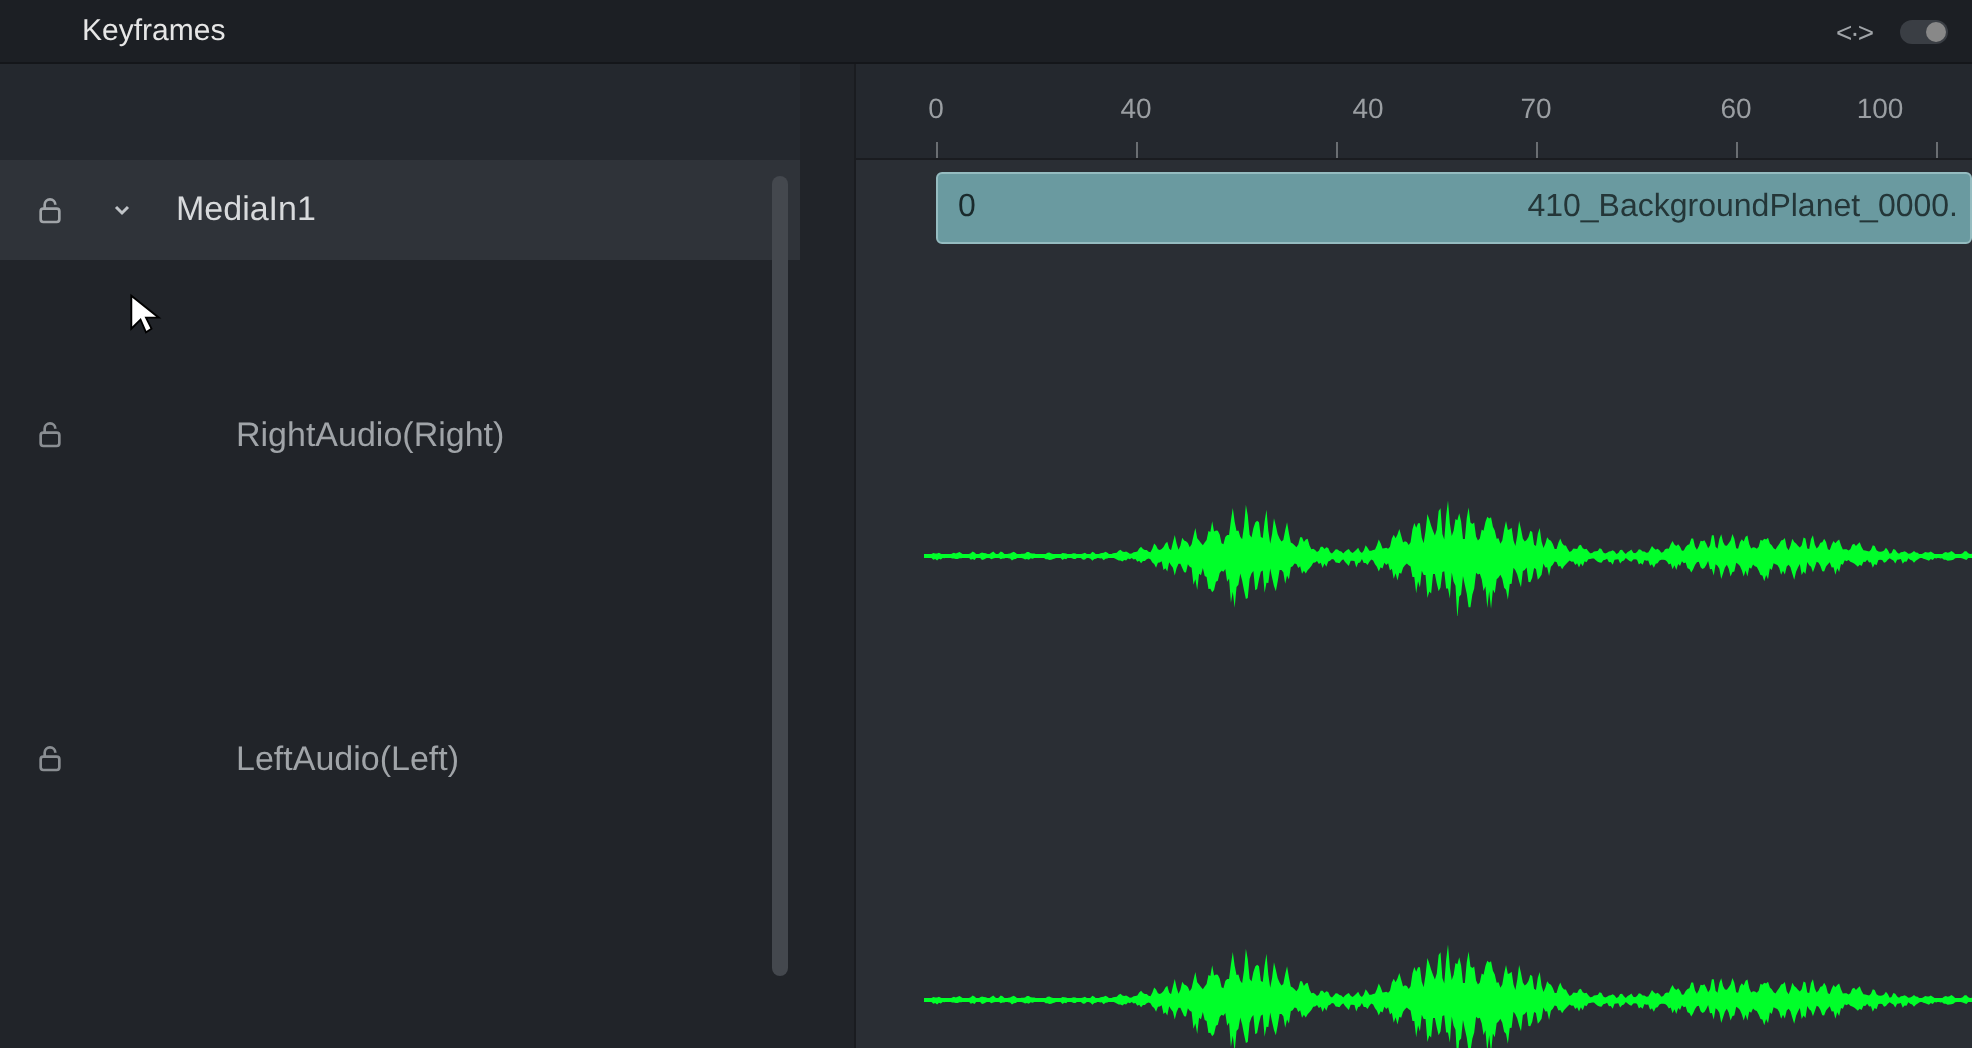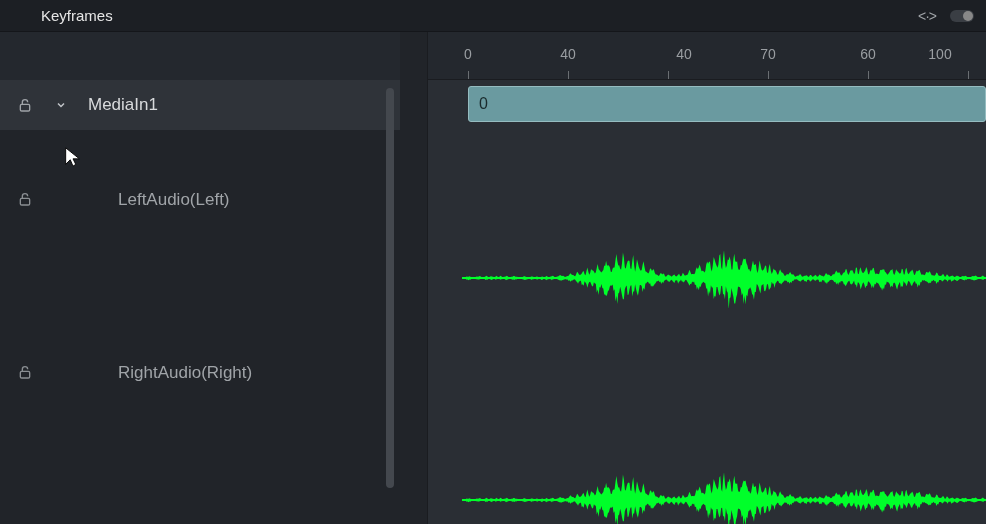--- a/index.html
+++ b/index.html
@@ -201,38 +201,38 @@
           </svg>
         </span>
         <span class="expand-icon">
           <svg viewBox="0 0 24 24" fill="none" stroke="#c0c4c8" stroke-width="3">
             <polyline points="6 9 12 15 18 9"></polyline>
           </svg>
         </span>
         <span class="track-label">MediaIn1</span>
       </div>
 
+      <div class="track-row audio-row" style="padding-top:78px;height:180px;">
+        <span class="lock-icon">
+          <svg viewBox="0 0 24 24" fill="none" stroke="#8a8e92" stroke-width="2">
+            <rect x="5" y="11" width="14" height="10" rx="2"></rect>
+            <path d="M8 11 V8 a4 4 0 0 1 8 0"></path>
+          </svg>
+        </span>
+        <span class="audio-label">RightAudio(Right)</span>
+      </div>
+
       <div class="track-row audio-row">
         <span class="lock-icon">
           <svg viewBox="0 0 24 24" fill="none" stroke="#8a8e92" stroke-width="2">
             <rect x="5" y="11" width="14" height="10" rx="2"></rect>
             <path d="M8 11 V8 a4 4 0 0 1 8 0"></path>
           </svg>
         </span>
         <span class="audio-label">LeftAudio(Left)</span>
-      </div>
-
-      <div class="track-row audio-row" style="padding-top:78px;height:180px;">
-        <span class="lock-icon">
-          <svg viewBox="0 0 24 24" fill="none" stroke="#8a8e92" stroke-width="2">
-            <rect x="5" y="11" width="14" height="10" rx="2"></rect>
-            <path d="M8 11 V8 a4 4 0 0 1 8 0"></path>
-          </svg>
-        </span>
-        <span class="audio-label">RightAudio(Right)</span>
       </div>
 
       <div class="scrollbar"></div>
     </div>
 
     <div class="col-divider"></div>
 
     <div class="timeline" style="margin-left:28px;">
       <div class="ruler" id="ruler">
           <div class="tick" style="left: 40px;">0</div>
@@ -245,20 +245,21 @@
           <div class="tick-mark" style="left: 340px;"></div>
           <div class="tick" style="left: 440px;">60</div>
           <div class="tick-mark" style="left: 440px;"></div>
           <div class="tick" style="left: 512px;">100</div>
           <div class="tick-mark" style="left: 540px;"></div>
         </div>
 
       <div class="tracks-area">
         <div class="clip-row">
           <span class="clip-start">0</span>
+          <span class="clip-name">410_BackgroundPlanet_0000.</span>
         </div>
         <div class="wave-row left">
           <svg class="wave-svg" id="wave-left" viewBox="0 0 560 60" preserveAspectRatio="none">
               <path d="M0 30 L0 29.10919679696236 L1 29.18695774395682 L2 29.498056782635725 L3 29.29549079822157 L4 28.94285980981367 L5 28.561377814539526 L6 28.698680321391155 L7 28.774886834260595 L8 28.355112489631615 L9 28.831522645737554 L10 29.24763631803704 L11 29.253721780766693 L12 29.205089411442263 L13 29.396192937367267 L14 29.339845981167038 L15 28.746526894091023 L16 28.427007372679324 L17 28.704985536080432 L18 28.400223391897576 L19 27.95929691260233 L20 28.578870898087292 L21 29.19134275833526 L22 29.19014054180004 L23 29.043092382402094 L24 28.959414268337657 L25 28.595087227663 L26 27.791641210452582 L27 28.206785658176702 L28 29.158494042429073 L29 29.256717916731446 L30 28.566229772293912 L31 28.19133235847583 L32 28.477132762255238 L33 28.634238317106902 L34 29.061078235963585 L35 28.983321784803334 L36 28.3884072959473 L37 27.791588253374798 L38 28.687006145247352 L39 29.3541647219716 L40 28.806044226909222 L41 27.746303069002465 L42 28.176284307084654 L43 28.957306629406872 L44 29.110758382442288 L45 28.873194994569854 L46 28.6947533811196 L47 28.312231323859194 L48 27.85084670380883 L49 28.55336297685605 L50 29.27294787784977 L51 29.24716487982043 L52 28.90473369054466 L53 28.845406550841073 L54 28.741213341835078 L55 28.012685953364553 L56 27.942941957393124 L57 28.677791483356796 L58 28.791111977396344 L59 28.68993838644551 L60 29.131644414133692 L61 29.480382241664294 L62 29.318527285949425 L63 29.053330668255057 L64 29.140646764401875 L65 29.059658134591047 L66 28.349428486057114 L67 28.270487146498468 L68 28.762008041487057 L69 29.002104401043244 L70 28.99588311623484 L71 29.429519303559516 L72 29.341019525414417 L73 29.081643506671657 L74 28.502862455284856 L75 28.613925270837456 L76 28.808303613957854 L77 29.297551559001004 L78 29.433554626490245 L79 28.81311020035258 L80 28.566882821590795 L81 28.71525667878128 L82 29.209381812744656 L83 29.23355925091564 L84 29.057869673265856 L85 28.74739091855449 L86 28.406229712062764 L87 29.033118931555215 L88 29.447498570205624 L89 28.913122024727077 L90 27.890725309776997 L91 28.365772897081392 L92 29.20402608624348 L93 29.22363306265957 L94 28.737160322394367 L95 28.54221809661581 L96 28.35799284225492 L97 27.82031875042701 L98 28.37382424493141 L99 29.17221064037631 L100 29.167065117495426 L101 28.665952313132763 L102 28.448618902859543 L103 28.374540765563047 L104 27.42732240405804 L105 26.936347769395383 L106 27.770388530219943 L107 28.054012499279413 L108 27.762334747603894 L109 28.27251770569123 L110 28.918597563748666 L111 28.75288451380852 L112 28.166643194489442 L113 28.00897439431517 L114 27.77497051399466 L115 26.21753960305574 L116 25.3475297348291 L117 26.553979382486823 L118 27.021760601326573 L119 27.029715425723982 L120 27.906352398901582 L121 28.146420546578433 L122 26.350444578459992 L123 23.704339449968277 L124 24.734730133262715 L125 26.582967984187675 L126 26.992329640447934 L127 26.449814985158074 L128 25.490024748663238 L129 23.732955002126268 L130 22.88756272123818 L131 26.27673334599386 L132 27.17628735878248 L133 23.290576138580448 L134 19.5502481948633 L135 23.83501367582792 L136 26.83578857062711 L137 24.87291681395388 L138 20.900958816633484 L139 22.210010614131974 L140 22.602576943809446 L141 23.448067671847497 L142 25.582963690763552 L143 24.148069986289705 L144 19.97744787453517 L145 15.987103414490798 L146 21.062836882523634 L147 22.199503395584333 L148 23.524571857097257 L149 24.600263661135422 L150 23.292610619434658 L151 21.948881161955626 L152 17.478379910814176 L153 17.97964015525224 L154 12.6560083822285 L155 17.79469349507333 L156 17.219235651697993 L157 17.40095508170924 L158 19.290038939029316 L159 23.636303809019715 L160 24.06741586332279 L161 20.45860816083468 L162 19.47930098752104 L163 19.542429556611047 L164 12.291225938925457 L165 5.984545530916506 L166 12.902521806838791 L167 17.452866032147924 L168 17.227082116176547 L169 20.376781311711863 L170 21.682281794486205 L171 15.185132482185328 L172 4.427197035745415 L173 9.676724889212018 L174 19.32302689976668 L175 20.804687167154086 L176 16.15910394790381 L177 13.209392534184982 L178 12.388331362503695 L179 13.06641634224723 L180 20.512344363418094 L181 20.98875949405827 L182 12.748672454012944 L183 6.901924287297614 L184 17.42564282871537 L185 23.84429506429396 L186 19.02386329015019 L187 11.174238203773317 L188 14.916116335846734 L189 19.104288169577302 L190 21.253899321194677 L191 22.73911684183675 L192 22.04934944342929 L193 17.067084490037207 L194 13.178154669347997 L195 18.629444301233434 L196 23.21249605756103 L197 23.746223924857745 L198 24.56688103459426 L199 25.593031300213397 L200 24.266830105216254 L201 20.58840969370623 L202 20.62600982383644 L203 22.971811887321564 L204 21.714216085427616 L205 21.33409743348607 L206 24.68998866381226 L207 26.579366558696314 L208 26.41207361269852 L209 27.020019353184985 L210 27.95223840736039 L211 27.342914473397983 L212 25.372946856438276 L213 25.32096427752027 L214 26.464155643109983 L215 25.61806457642053 L216 25.995793754677063 L217 28.15224400612416 L218 28.695986466251828 L219 27.712922691351395 L220 26.640032467548448 L221 26.689388482514055 L222 27.46137104530218 L223 27.749303737071685 L224 28.74806968812367 L225 27.702171397992934 L226 27.025601011413293 L227 26.526024674811648 L228 27.931457835720952 L229 28.437527616929795 L230 27.753818797839063 L231 26.86566645015328 L232 25.853278578979193 L233 27.741775461442042 L234 28.476449308705906 L235 27.2284127226563 L236 24.635889907256463 L237 25.90706967311899 L238 27.380959135120953 L239 27.381907381728773 L240 27.036290857896436 L241 26.691061563067006 L242 24.685823587579975 L243 21.803424010510675 L244 23.644839869862466 L245 26.217675327080016 L246 26.11051857812822 L247 25.91373030250989 L248 26.360756845270167 L249 25.37480336194347 L250 21.267972941770033 L251 19.358511403042293 L252 21.17921790218067 L253 19.25994164492287 L254 16.508597134540842 L255 19.87490186330505 L256 23.19472930104148 L257 22.631967291435245 L258 22.93840224932741 L259 24.480969771015932 L260 23.062722752503262 L261 16.797412990660426 L262 13.516739308650475 L263 15.850631073100411 L264 13.629234630177862 L265 13.663327912597605 L266 20.84504490520174 L267 23.58625090864158 L268 17.47636558722064 L269 9.013163531573031 L270 11.721111221242666 L271 14.877391471843296 L272 17.51851447579427 L273 19.69410477950239 L274 16.790296148724423 L275 7.48832002266845 L276 6.1115479878675885 L277 19.009566366656 L278 21.768088058000046 L279 9.949269605157681 L280 2.2324522546150405 L281 13.76427187827731 L282 20.01914896346679 L283 17.426098256624563 L284 11.523271262980789 L285 12.105402118221914 L286 8.58542540018006 L287 12.72895045779412 L288 21.490087465718453 L289 21.486565525561005 L290 11.205359954889726 L291 5.7006802686116735 L292 13.270258689323544 L293 14.05039548829806 L294 13.240457682123587 L295 20.221347772708178 L296 22.260557511218668 L297 21.269214507949712 L298 16.767737190714204 L299 17.39880511878388 L300 13.044678704502985 L301 10.415214830874831 L302 11.255867901779098 L303 10.617562399600327 L304 15.343561763339142 L305 17.27071538424952 L306 21.425921944085985 L307 21.070665130725743 L308 23.86007002574393 L309 22.205513638387608 L310 16.79669433772819 L311 12.450331495734417 L312 17.021150341298153 L313 16.681023256210878 L314 15.913657155547888 L315 22.212888927597376 L316 25.011115266012308 L317 19.840562202222877 L318 12.490088162499315 L319 16.480116603647367 L320 21.306678284286587 L321 22.735411642996528 L322 22.035816801623206 L323 20.561718518667384 L324 17.4152245629273 L325 17.94125355810128 L326 24.3568511989421 L327 24.98309031077501 L328 18.910248128889748 L329 16.002454561829143 L330 22.6962206925371 L331 26.056133820584876 L332 23.880868814162838 L333 20.6113168392478 L334 21.915986889796237 L335 22.321241813526594 L336 23.959311054175377 L337 26.511845876365044 L338 26.522739313731567 L339 23.376502962404032 L340 21.246820005061313 L341 23.56467505060089 L342 24.726021192481163 L343 24.783753320396265 L344 26.575070906465324 L345 27.972274873009134 L346 27.510391708158792 L347 26.305354311043622 L348 26.364838926937292 L349 26.45130454884829 L350 24.748485576284402 L351 24.372197616880744 L352 26.18233996516476 L353 26.61416189540197 L354 26.346651186851247 L355 27.563207025562004 L356 28.65020481119998 L357 28.44621805851667 L358 27.73812316275869 L359 27.680191427706674 L360 27.5061907485116 L361 26.13493806277248 L362 26.457509803929632 L363 28.26310614916755 L364 28.781830740803954 L365 28.329406146923404 L366 27.793884198827204 L367 27.667210270221346 L368 27.170005489139516 L369 27.730746755721313 L370 28.993235123749837 L371 28.532446477440566 L372 27.00111515548328 L373 26.910865266154588 L374 28.177974443969813 L375 28.967396480090763 L376 27.947953994184935 L377 27.51686995731901 L378 26.746182719063782 L379 28.331212307908142 L380 28.67280801999142 L381 28.04283738233344 L382 26.608493024943296 L383 26.902240309394625 L384 27.72307176661216 L385 27.76729661511837 L386 28.418506184434673 L387 28.209057024835175 L388 26.796227225582435 L389 24.941923102521805 L390 26.08502395505917 L391 26.9369464033112 L392 26.37529694885142 L393 27.16388455437639 L394 28.328092404744748 L395 28.019078505088608 L396 26.613149586956226 L397 26.210323256782754 L398 26.34165833894883 L399 24.160096063948885 L400 22.491763533507815 L401 24.269060719729303 L402 25.03893839927272 L403 24.086833286671805 L404 25.41945670988345 L405 27.382302756898113 L406 27.189264169899108 L407 25.457726738359565 L408 24.551516897554475 L409 24.17164624661063 L410 21.28010202355405 L411 21.21061373838202 L412 25.287340639267015 L413 26.8946890543559 L414 25.110276101229992 L415 22.383668638254157 L416 22.575867494981374 L417 22.105843319459648 L418 23.856909956320276 L419 26.178439773459512 L420 24.748043997208043 L421 19.613160335555122 L422 19.679001204748005 L423 25.42821937473294 L424 26.362976424064 L425 21.539508038208016 L426 19.173224880096825 L427 22.954772478605925 L428 24.72419370655377 L429 24.921193580868625 L430 23.685046333735773 L431 22.295659448872776 L432 18.978193486622555 L433 21.33114317740248 L434 26.064563786836874 L435 26.40501373884196 L436 23.173434300029115 L437 21.58220925947547 L438 22.763562266681213 L439 20.33424725389106 L440 19.708608757900336 L441 24.123388490072948 L442 26.27823384140042 L443 25.582772484945473 L444 25.696954681167124 L445 26.370747456226802 L446 25.37696043686556 L447 21.840359344173393 L448 22.338726405008295 L449 21.385217345851537 L450 21.79608369075566 L451 20.890498515469318 L452 23.7514983098857 L453 24.596318625103258 L454 26.098417912570383 L455 26.73548644717412 L456 25.19505854214842 L457 24.011804132065713 L458 22.275043093364758 L459 21.952887256221153 L460 21.050021425939192 L461 25.60413340124073 L462 27.084158255205086 L463 24.819620305168733 L464 21.346902288796745 L465 22.998653898930094 L466 23.810160722258175 L467 24.893229784446333 L468 25.795797870325273 L469 24.634766276493675 L470 20.69652810660468 L471 21.217673287044608 L472 26.27940542821694 L473 26.525763494012832 L474 21.477614422031877 L475 19.669989081165802 L476 24.279674380309036 L477 26.205995977862532 L478 25.208339924581015 L479 23.40524422555924 L480 23.153114448299114 L481 21.381825047008853 L482 23.00602068372259 L483 26.588683392766704 L484 27.018549276071788 L485 24.365412954830276 L486 22.552531596360847 L487 23.564855098641686 L488 22.50592216413449 L489 21.721658472691487 L490 24.61107573888777 L491 26.720665470860208 L492 26.598138370666028 L493 26.592971693463657 L494 27.189228141803547 L495 26.60284092898135 L496 24.34940788930084 L497 23.840354810167163 L498 25.0204706411799 L499 23.9502344359354 L500 23.13492237705382 L501 25.46682687102179 L502 27.182182902429815 L503 27.23228067950106 L504 27.48712884989339 L505 27.80836788043147 L506 26.849544281142723 L507 24.573086869777097 L508 25.048095699272473 L509 27.15675193594609 L510 27.727095684538693 L511 27.934309635397018 L512 27.779893015158045 L513 27.22939700840649 L514 25.844030290600067 L515 27.054877200756284 L516 28.851826293520297 L517 28.491088192783923 L518 26.544713388366752 L519 26.87101294225618 L520 28.251361994603688 L521 28.833370745408242 L522 28.125261781203832 L523 27.96821264747166 L524 27.593121582290642 L525 28.10125308035246 L526 28.896597357250332 L527 28.76210705683942 L528 28.24927371741847 L529 27.454673600958067 L530 28.266117738096145 L531 28.35142406634704 L532 29.205630194650002 L533 29.087563408133636 L534 28.60508312670502 L535 27.96459698689096 L536 28.254535544505217 L537 28.255276281244676 L538 27.69474541232498 L539 28.37387684297219 L540 29.0607764178226 L541 29.049388130346387 L542 28.954403728081445 L543 29.16517291013245 L544 29.106193237566405 L545 28.353817311441084 L546 27.9572070833118 L547 28.3572294903264 L548 28.06578044318607 L549 27.510292704238957 L550 28.18670419844983 L551 28.941243529713052 L552 28.973926036235895 L553 28.959756598396247 L554 29.00844551592608 L555 28.665464315555603 L556 27.629116001019725 L557 27.63660629380158 L558 28.664480438406446 L559 29.038491408581724 L560 28.92063927850892 L560 30.6328796982118 L559 31.059805777537285 L558 31.060668095761333 L557 31.970013721351087 L556 31.609391105897657 L555 31.28027712042394 L554 30.98104456829308 L553 30.55667925030929 L552 30.969232742243836 L551 31.137754372803997 L550 31.824486796720272 L549 32.120501193348545 L548 32.260533451084314 L547 32.43332651125213 L546 31.83987122544485 L545 31.9045417284714 L544 31.127309518484747 L543 31.270266290479782 L542 30.78427825377288 L541 31.303656035640643 L540 31.007286636805123 L539 32.00574172046207 L538 31.549872771157354 L537 32.39472117517162 L536 31.962289592299012 L535 31.629037396683568 L534 31.36938987280923 L533 30.89889783070706 L532 31.075358973539863 L531 31.740748250766053 L530 32.41577862532921 L529 33.33336261081084 L528 32.23923329593766 L527 31.8978595545297 L526 31.182051646471628 L525 32.83241515514368 L524 32.75995207074328 L523 33.87316099373647 L522 31.53984615108308 L521 31.691398365359085 L520 31.82229312576082 L519 33.733674804008416 L518 32.252416854269086 L517 31.689727707422744 L516 31.127229972327683 L515 31.90637458531743 L514 33.01463600977185 L513 33.40971445012339 L512 32.031971425192914 L511 31.91260518155096 L510 31.97795350542769 L509 34.565442795888 L508 34.042645981670226 L507 35.90139361512963 L506 33.120870526947975 L505 33.3079960586913 L504 31.81614172335918 L503 33.01023055328048 L502 32.86313261869779 L501 34.95481040895657 L500 34.41048737301559 L499 35.42618610586964 L498 34.48211931368903 L497 33.80375104866495 L496 33.22754469597676 L495 32.906735705672155 L494 31.938443592697524 L493 32.65865867147032 L492 32.1010576972899 L491 34.32059344411286 L490 33.940929095635965 L489 37.96520388170141 L488 36.17516268208021 L487 39.38937797745561 L486 35.5952210021982 L485 35.69238636055117 L484 33.06549821328609 L483 34.123539222354395 L482 35.20519550406378 L481 37.7836475091501 L480 37.61540803318743 L479 35.06039466880779 L478 33.3856414170062 L477 32.84761782706718 L476 35.627443849594705 L475 38.17576492253922 L474 35.40296169722284 L473 34.66857124401447 L472 32.95889693816557 L471 38.94498839175152 L470 37.750665833745146 L469 39.4458900178512 L468 33.98273641426404 L467 35.730565604745536 L466 37.85236804591654 L465 41.82936377095217 L464 38.89367768381993 L463 35.65174151916115 L462 34.38900278182323 L461 35.29331576382656 L460 39.20235512292339 L459 37.419017460053006 L458 39.42019385850938 L457 35.98496169449511 L456 34.5613160179346 L455 34.1404387910979 L454 33.56411035950115 L453 37.02011594017267 L452 36.16449218707928 L451 41.60732894945701 L450 39.466946487599834 L449 42.61560222546395 L448 39.78339586420399 L447 39.468574283361306 L446 37.27490879975135 L445 35.51061580083107 L444 35.072076683638166 L443 34.21324664093248 L442 36.419046549801266 L441 35.80110664726172 L440 40.21583751753321 L439 37.25320738713584 L438 40.26627472072641 L437 37.07380974457512 L436 35.05478849242601 L435 34.04780326174148 L434 33.321646610285185 L433 37.76304685555527 L432 38.056057632681686 L431 40.26802102790742 L430 36.383140747178885 L429 34.35778491075335 L428 35.73778047091845 L427 38.675864669822346 L426 41.45378852951679 L425 36.40244505640258 L424 34.82051229556103 L423 34.15637132853551 L422 39.81101999207022 L421 36.44495024495295 L420 36.64080899664178 L419 32.51467641959198 L418 34.513075957143734 L417 36.032265916341835 L416 36.530580828607945 L415 35.62749758221627 L414 32.81998537091617 L413 33.13091311703589 L412 34.521324222070305 L411 36.620222675378756 L410 38.31039403413986 L409 36.50219421152117 L408 36.16696336700987 L407 33.2908039200011 L406 33.62128426423125 L405 32.671803711127765 L404 34.972918572139605 L403 34.002176923370044 L402 36.98516560574824 L401 34.5750835613196 L400 36.58257481032397 L399 33.72134768619995 L398 34.21682181491675 L397 32.76875804980207 L396 31.950447903578503 L395 31.839232139876405 L394 31.90053920937832 L393 32.230794404786316 L392 33.64868827668824 L391 33.81904911010165 L390 35.898689963464804 L389 34.173298394542584 L388 34.848642370101295 L387 32.22342905199849 L386 32.408725584669696 L385 31.945558067830763 L384 34.35368607817356 L383 33.54762051510298 L382 34.29667912887831 L381 31.857084632253983 L380 31.580857365065647 L379 31.79974746041016 L378 32.83130935916818 L377 32.47467707750384 L376 31.742308167032704 L375 31.03664515689308 L374 32.26795461949756 L373 32.63601376272772 L372 33.77580714678185 L371 31.640758435059706 L370 31.796405717012846 L369 31.89151543036482 L368 34.32706709247315 L367 33.00700698565842 L366 33.134730073187626 L365 31.396145848598255 L364 31.842650356821576 L363 32.14104501938776 L362 33.41723636844779 L361 33.213678488401705 L360 32.82028213371269 L359 32.168630022029156 L358 31.271225096614497 L357 31.22360978626387 L356 31.507321879127225 L355 31.57821944194047 L354 33.163563541678165 L353 32.63644326530633 L352 35.12058184073433 L351 33.652669607629065 L350 35.701208391074225 L349 33.64183200763313 L348 34.454726734932244 L347 32.70580670009377 L346 32.84575249122019 L345 32.30177217916656 L344 33.1436745054408 L343 34.12606108919207 L342 35.14458887648897 L341 36.622486806098586 L340 34.997407497948515 L339 35.252704667635484 L338 33.05177811589904 L337 32.718978809657216 L336 34.37279499343348 L335 35.424066509620346 L334 39.95853527530752 L333 35.609047315660774 L332 35.80629734134288 L331 33.69694058687569 L330 39.31800570384831 L329 40.70652508311287 L328 41.91361984874523 L327 36.45341323242618 L326 35.93762230067263 L325 40.82491733587616 L324 43.18095174289326 L323 43.05024196268465 L322 35.78030220633501 L321 36.97061283306709 L320 37.54782325924618 L319 45.60679309285258 L318 42.73802566775598 L317 39.25973510246751 L316 37.0802062776737 L315 35.91352848041881 L314 43.913732998264564 L313 43.942139922066126 L312 51.87072797151413 L311 46.8828856186933 L310 45.87511480456517 L309 41.41091537179206 L308 39.374355048412454 L307 40.78046325800945 L306 41.57874298144398 L305 48.61833448999582 L304 46.74982195133798 L303 56.38377861512416 L302 47.581108435090826 L301 55.940671706263416 L300 45.08254633331488 L299 47.49224206148893 L298 41.61431559907194 L297 38.93749431674417 L296 39.28779034073335 L295 38.36539919884616 L294 46.25072659592743 L293 49.4235726849256 L292 55.60042889408852 L291 55.58155098620598 L290 48.7308401021251 L289 44.498315179442585 L288 39.95660107339993 L287 49.20312884206636 L286 50.36227685441045 L285 61.164961126242865 L284 44.8292663812269 L283 42.928984143251746 L282 38.29457292137801 L281 51.225603013640985 L280 46.22642809727923 L279 46.19585782422264 L278 37.661795508731394 L277 37.959410059307004 L276 45.77204269594711 L275 47.59631736187616 L274 43.74105068328879 L273 39.04518615302659 L272 38.95678148215429 L271 48.74347884555335 L270 47.75096337862671 L269 50.97303802853994 L268 39.471138613054926 L267 39.502560705636284 L266 37.36810301608877 L265 45.80554372051978 L264 42.639988987240166 L263 48.60501524174181 L262 40.44501083487363 L261 40.51466737798243 L260 35.21782789094974 L259 34.6496025758686 L258 33.733061711867734 L257 34.677212341761894 L256 35.845279909838666 L255 38.89356817504447 L254 38.31528992033316 L253 42.208779848686106 L252 38.65023642869794 L251 41.43633177976182 L250 36.376598129630665 L249 37.25527617860786 L248 33.569850157651956 L247 34.45217706074033 L246 33.38751246699536 L245 36.2265419309165 L244 35.67301459558559 L243 37.74370415312462 L242 35.41566216965205 L241 34.09832514093237 L240 32.28110849708482 L239 31.771536544421554 L238 32.90566126210912 L237 34.52550047030397 L236 33.46559004990422 L235 33.49257560080007 L234 31.475545081994994 L233 33.2216567694838 L232 33.44761290236582 L231 35.72674458297907 L230 32.55100122463591 L229 32.31654659750521 L228 32.38758751054228 L227 35.04461016773695 L226 33.944656476916585 L225 33.054181359763106 L224 31.68127909987191 L223 32.31595982064242 L222 33.63446337179389 L221 33.426380934471915 L220 33.2939842547319 L219 31.80905011032606 L218 31.55437982887263 L217 32.33550216237198 L216 32.7320468912962 L215 35.36228159082431 L214 33.80061944079317 L213 35.96120783013711 L212 33.41236793724864 L211 34.006378773612305 L210 32.48873531208312 L209 33.263977160858 L208 33.32379033892548 L207 34.97895638259024 L206 36.10004204335274 L205 37.173259913431345 L204 38.78479634600438 L203 37.38068571234115 L202 38.863352443034515 L201 35.09161182088588 L200 35.993279955941404 L199 34.00499486395523 L198 33.73388153117228 L197 35.155940642482946 L196 35.56929041853476 L195 41.77480665986266 L194 39.70405405906171 L193 43.90871134193014 L192 38.12229581115132 L191 37.04414291044851 L190 37.03897941222253 L189 42.74011010633272 L188 47.63451159579334 L187 44.9439250806636 L186 40.931573323990705 L185 36.30807729253758 L184 43.55623983256942 L183 43.424046934173745 L182 48.435925916124575 L181 37.28018442037479 L180 37.86570029232527 L179 41.56603735098973 L178 46.4530358812368 L177 47.08689447467992 L176 37.441824026805946 L175 38.69061464169852 L174 41.346762211728304 L173 50.99511871582902 L172 51.46313124250068 L171 47.16662020145425 L170 42.22158929849401 L169 38.78762259791271 L168 44.37502422661162 L167 45.53607952420559 L166 55.911021034323056 L165 47.84894418607382 L164 53.40466471964434 L163 41.22185995932286 L162 42.92823886294276 L161 36.46192524400498 L160 37.81428685712221 L159 37.367475972649096 L158 38.51980359836888 L157 42.35798749153195 L156 42.89423225158108 L155 47.002417103389575 L154 48.07034654960643 L153 46.43431737042996 L152 46.514113529506496 L151 40.48458642161878 L150 40.00343181650042 L149 35.99920587350434 L148 39.629423280887295 L147 38.89592383870825 L146 47.019962370851374 L145 41.57028797030207 L144 44.41714648069933 L143 35.87475724973298 L142 35.414766487703915 L141 34.16326169015714 L140 38.2347698192773 L139 38.13674671757305 L138 36.01785592657503 L137 33.83149949497823 L136 33.909087833436686 L135 35.95424270002947 L134 39.77045309106718 L133 35.913093721957125 L132 34.594513505168166 L131 33.13779817010535 L130 37.740870618910456 L129 36.17771517816752 L128 36.9430082122439 L127 32.5774848334393 L126 33.251672658909584 L125 33.41237450265973 L124 35.869555272629256 L123 33.960536932227114 L122 33.239484514773146 L121 31.631231813269313 L120 31.310352171583787 L119 31.632539107587803 L118 32.52937451541543 L117 32.47506611210668 L116 33.667023359248525 L115 32.36559146099816 L114 32.93073890602649 L113 31.49566752073714 L112 31.76865317642466 L111 31.015253017186673 L110 31.591155718896843 L109 31.30150567250281 L108 32.248064288220284 L107 31.944851959332567 L106 32.73016483068082 L105 32.238358303644304 L104 32.290032722534434 L103 31.74980377893911 L102 31.20130763964405 L101 30.911191546390796 L100 30.614087765497157 L99 30.792916915195317 L98 31.30014936144756 L97 31.326798890747156 L96 32.17750963840763 L95 31.18509081167326 L94 31.292218147957467 L93 30.634408154678226 L92 31.39501824931642 L91 31.550605365725765 L90 32.35548486931806 L89 31.323847501129706 L88 30.93792974933656 L87 30.978374995632063 L86 31.707234886851413 L85 31.899982277997548 L84 31.141112435041872 L83 30.76520443606544 L82 30.70155021731947 L81 31.553932203238922 L80 31.449820303823074 L79 31.083214194916046 L78 30.751233311313698 L77 30.633221795645163 L76 31.56319795159454 L75 31.33187465751301 L74 31.97110050235654 L73 31.0543299528106 L72 30.964142352828993 L71 30.74867507973008 L70 31.188148861212518 L69 31.54741146345416 L68 31.844412890364342 L67 32.05821981583351 L66 31.58046497520465 L65 31.604633075245108 L64 30.873150283400946 L63 30.937254769019365 L62 30.51454472205505 L61 30.738027087279 L60 30.759926101018742 L59 30.961424013170095 L58 31.37911573087407 L57 31.132385823790663 L56 31.90666707152228 L55 31.44677312571601 L54 31.71020481609054 L53 31.187809645382654 L52 30.961012394313087 L51 30.80536952315921 L50 30.915574691898108 L49 31.542057106084815 L48 31.63431348400478 L47 32.1958163389092 L46 31.204912577609004 L45 31.070081811160073 L44 30.5410936695634 L43 31.30237485751075 L42 31.243778638404308 L41 31.64332298063755 L40 30.921844222257153 L39 30.567833724205194 L38 31.00524060045553 L37 31.26647078085947 L36 31.64253848886885 L35 30.983731747623324 L34 30.72461861328712 L33 31.277177513317078 L32 31.714658687626418 L31 32.057553010731226 L30 31.043827642723503 L29 30.93411251220012 L28 30.86145195638993 L27 31.946839550835005 L26 31.46265305413058 L25 31.93168312537273 L24 30.820461156487063 L23 30.833649297539406 L22 30.520393973800388 L21 30.918104119100004 L20 31.078492071086362 L19 31.16046372202884 L18 31.490879768880795 L17 31.46913002340666 L16 31.272060150242094 L15 31.23472833068388 L14 30.81866618563687 L13 30.911985187729034 L12 30.65970599698041 L11 31.094143190078867 L10 30.95092160016445 L9 31.783492502787755 L8 31.40072754467576 L7 32.271350638373406 L6 31.47167987663279 L5 31.816756640560403 L4 30.950670595422444 L3 30.85736053613969 L2 30.522410781463876 L1 30.69847954350854 L0 30.89080320303764 Z" fill="#00ff2a"></path>
               <line x1="0" x2="560" y1="30" y2="30" stroke="#00ff2a" stroke-width="2"></line>
             </svg>
         </div>
         <div class="wave-row right">
           <svg class="wave-svg" id="wave-right" viewBox="0 0 560 60" preserveAspectRatio="none">
               <path d="M0 30 L0 29.10919679696236 L1 29.18695774395682 L2 29.498056782635725 L3 29.29549079822157 L4 28.94285980981367 L5 28.561377814539526 L6 28.698680321391155 L7 28.774886834260595 L8 28.355112489631615 L9 28.831522645737554 L10 29.24763631803704 L11 29.253721780766693 L12 29.205089411442263 L13 29.396192937367267 L14 29.339845981167038 L15 28.746526894091023 L16 28.427007372679324 L17 28.704985536080432 L18 28.400223391897576 L19 27.95929691260233 L20 28.578870898087292 L21 29.19134275833526 L22 29.19014054180004 L23 29.043092382402094 L24 28.959414268337657 L25 28.595087227663 L26 27.791641210452582 L27 28.206785658176702 L28 29.158494042429073 L29 29.256717916731446 L30 28.566229772293912 L31 28.19133235847583 L32 28.477132762255238 L33 28.634238317106902 L34 29.061078235963585 L35 28.983321784803334 L36 28.3884072959473 L37 27.791588253374798 L38 28.687006145247352 L39 29.3541647219716 L40 28.806044226909222 L41 27.746303069002465 L42 28.176284307084654 L43 28.957306629406872 L44 29.110758382442288 L45 28.873194994569854 L46 28.6947533811196 L47 28.312231323859194 L48 27.85084670380883 L49 28.55336297685605 L50 29.27294787784977 L51 29.24716487982043 L52 28.90473369054466 L53 28.845406550841073 L54 28.741213341835078 L55 28.012685953364553 L56 27.942941957393124 L57 28.677791483356796 L58 28.791111977396344 L59 28.68993838644551 L60 29.131644414133692 L61 29.480382241664294 L62 29.318527285949425 L63 29.053330668255057 L64 29.140646764401875 L65 29.059658134591047 L66 28.349428486057114 L67 28.270487146498468 L68 28.762008041487057 L69 29.002104401043244 L70 28.99588311623484 L71 29.429519303559516 L72 29.341019525414417 L73 29.081643506671657 L74 28.502862455284856 L75 28.613925270837456 L76 28.808303613957854 L77 29.297551559001004 L78 29.433554626490245 L79 28.81311020035258 L80 28.566882821590795 L81 28.71525667878128 L82 29.209381812744656 L83 29.23355925091564 L84 29.057869673265856 L85 28.74739091855449 L86 28.406229712062764 L87 29.033118931555215 L88 29.447498570205624 L89 28.913122024727077 L90 27.890725309776997 L91 28.365772897081392 L92 29.20402608624348 L93 29.22363306265957 L94 28.737160322394367 L95 28.54221809661581 L96 28.35799284225492 L97 27.82031875042701 L98 28.37382424493141 L99 29.17221064037631 L100 29.167065117495426 L101 28.665952313132763 L102 28.448618902859543 L103 28.374540765563047 L104 27.42732240405804 L105 26.936347769395383 L106 27.770388530219943 L107 28.054012499279413 L108 27.762334747603894 L109 28.27251770569123 L110 28.918597563748666 L111 28.75288451380852 L112 28.166643194489442 L113 28.00897439431517 L114 27.77497051399466 L115 26.21753960305574 L116 25.3475297348291 L117 26.553979382486823 L118 27.021760601326573 L119 27.029715425723982 L120 27.906352398901582 L121 28.146420546578433 L122 26.350444578459992 L123 23.704339449968277 L124 24.734730133262715 L125 26.582967984187675 L126 26.992329640447934 L127 26.449814985158074 L128 25.490024748663238 L129 23.732955002126268 L130 22.88756272123818 L131 26.27673334599386 L132 27.17628735878248 L133 23.290576138580448 L134 19.5502481948633 L135 23.83501367582792 L136 26.83578857062711 L137 24.87291681395388 L138 20.900958816633484 L139 22.210010614131974 L140 22.602576943809446 L141 23.448067671847497 L142 25.582963690763552 L143 24.148069986289705 L144 19.97744787453517 L145 15.987103414490798 L146 21.062836882523634 L147 22.199503395584333 L148 23.524571857097257 L149 24.600263661135422 L150 23.292610619434658 L151 21.948881161955626 L152 17.478379910814176 L153 17.97964015525224 L154 12.6560083822285 L155 17.79469349507333 L156 17.219235651697993 L157 17.40095508170924 L158 19.290038939029316 L159 23.636303809019715 L160 24.06741586332279 L161 20.45860816083468 L162 19.47930098752104 L163 19.542429556611047 L164 12.291225938925457 L165 5.984545530916506 L166 12.902521806838791 L167 17.452866032147924 L168 17.227082116176547 L169 20.376781311711863 L170 21.682281794486205 L171 15.185132482185328 L172 4.427197035745415 L173 9.676724889212018 L174 19.32302689976668 L175 20.804687167154086 L176 16.15910394790381 L177 13.209392534184982 L178 12.388331362503695 L179 13.06641634224723 L180 20.512344363418094 L181 20.98875949405827 L182 12.748672454012944 L183 6.901924287297614 L184 17.42564282871537 L185 23.84429506429396 L186 19.02386329015019 L187 11.174238203773317 L188 14.916116335846734 L189 19.104288169577302 L190 21.253899321194677 L191 22.73911684183675 L192 22.04934944342929 L193 17.067084490037207 L194 13.178154669347997 L195 18.629444301233434 L196 23.21249605756103 L197 23.746223924857745 L198 24.56688103459426 L199 25.593031300213397 L200 24.266830105216254 L201 20.58840969370623 L202 20.62600982383644 L203 22.971811887321564 L204 21.714216085427616 L205 21.33409743348607 L206 24.68998866381226 L207 26.579366558696314 L208 26.41207361269852 L209 27.020019353184985 L210 27.95223840736039 L211 27.342914473397983 L212 25.372946856438276 L213 25.32096427752027 L214 26.464155643109983 L215 25.61806457642053 L216 25.995793754677063 L217 28.15224400612416 L218 28.695986466251828 L219 27.712922691351395 L220 26.640032467548448 L221 26.689388482514055 L222 27.46137104530218 L223 27.749303737071685 L224 28.74806968812367 L225 27.702171397992934 L226 27.025601011413293 L227 26.526024674811648 L228 27.931457835720952 L229 28.437527616929795 L230 27.753818797839063 L231 26.86566645015328 L232 25.853278578979193 L233 27.741775461442042 L234 28.476449308705906 L235 27.2284127226563 L236 24.635889907256463 L237 25.90706967311899 L238 27.380959135120953 L239 27.381907381728773 L240 27.036290857896436 L241 26.691061563067006 L242 24.685823587579975 L243 21.803424010510675 L244 23.644839869862466 L245 26.217675327080016 L246 26.11051857812822 L247 25.91373030250989 L248 26.360756845270167 L249 25.37480336194347 L250 21.267972941770033 L251 19.358511403042293 L252 21.17921790218067 L253 19.25994164492287 L254 16.508597134540842 L255 19.87490186330505 L256 23.19472930104148 L257 22.631967291435245 L258 22.93840224932741 L259 24.480969771015932 L260 23.062722752503262 L261 16.797412990660426 L262 13.516739308650475 L263 15.850631073100411 L264 13.629234630177862 L265 13.663327912597605 L266 20.84504490520174 L267 23.58625090864158 L268 17.47636558722064 L269 9.013163531573031 L270 11.721111221242666 L271 14.877391471843296 L272 17.51851447579427 L273 19.69410477950239 L274 16.790296148724423 L275 7.48832002266845 L276 6.1115479878675885 L277 19.009566366656 L278 21.768088058000046 L279 9.949269605157681 L280 2.2324522546150405 L281 13.76427187827731 L282 20.01914896346679 L283 17.426098256624563 L284 11.523271262980789 L285 12.105402118221914 L286 8.58542540018006 L287 12.72895045779412 L288 21.490087465718453 L289 21.486565525561005 L290 11.205359954889726 L291 5.7006802686116735 L292 13.270258689323544 L293 14.05039548829806 L294 13.240457682123587 L295 20.221347772708178 L296 22.260557511218668 L297 21.269214507949712 L298 16.767737190714204 L299 17.39880511878388 L300 13.044678704502985 L301 10.415214830874831 L302 11.255867901779098 L303 10.617562399600327 L304 15.343561763339142 L305 17.27071538424952 L306 21.425921944085985 L307 21.070665130725743 L308 23.86007002574393 L309 22.205513638387608 L310 16.79669433772819 L311 12.450331495734417 L312 17.021150341298153 L313 16.681023256210878 L314 15.913657155547888 L315 22.212888927597376 L316 25.011115266012308 L317 19.840562202222877 L318 12.490088162499315 L319 16.480116603647367 L320 21.306678284286587 L321 22.735411642996528 L322 22.035816801623206 L323 20.561718518667384 L324 17.4152245629273 L325 17.94125355810128 L326 24.3568511989421 L327 24.98309031077501 L328 18.910248128889748 L329 16.002454561829143 L330 22.6962206925371 L331 26.056133820584876 L332 23.880868814162838 L333 20.6113168392478 L334 21.915986889796237 L335 22.321241813526594 L336 23.959311054175377 L337 26.511845876365044 L338 26.522739313731567 L339 23.376502962404032 L340 21.246820005061313 L341 23.56467505060089 L342 24.726021192481163 L343 24.783753320396265 L344 26.575070906465324 L345 27.972274873009134 L346 27.510391708158792 L347 26.305354311043622 L348 26.364838926937292 L349 26.45130454884829 L350 24.748485576284402 L351 24.372197616880744 L352 26.18233996516476 L353 26.61416189540197 L354 26.346651186851247 L355 27.563207025562004 L356 28.65020481119998 L357 28.44621805851667 L358 27.73812316275869 L359 27.680191427706674 L360 27.5061907485116 L361 26.13493806277248 L362 26.457509803929632 L363 28.26310614916755 L364 28.781830740803954 L365 28.329406146923404 L366 27.793884198827204 L367 27.667210270221346 L368 27.170005489139516 L369 27.730746755721313 L370 28.993235123749837 L371 28.532446477440566 L372 27.00111515548328 L373 26.910865266154588 L374 28.177974443969813 L375 28.967396480090763 L376 27.947953994184935 L377 27.51686995731901 L378 26.746182719063782 L379 28.331212307908142 L380 28.67280801999142 L381 28.04283738233344 L382 26.608493024943296 L383 26.902240309394625 L384 27.72307176661216 L385 27.76729661511837 L386 28.418506184434673 L387 28.209057024835175 L388 26.796227225582435 L389 24.941923102521805 L390 26.08502395505917 L391 26.9369464033112 L392 26.37529694885142 L393 27.16388455437639 L394 28.328092404744748 L395 28.019078505088608 L396 26.613149586956226 L397 26.210323256782754 L398 26.34165833894883 L399 24.160096063948885 L400 22.491763533507815 L401 24.269060719729303 L402 25.03893839927272 L403 24.086833286671805 L404 25.41945670988345 L405 27.382302756898113 L406 27.189264169899108 L407 25.457726738359565 L408 24.551516897554475 L409 24.17164624661063 L410 21.28010202355405 L411 21.21061373838202 L412 25.287340639267015 L413 26.8946890543559 L414 25.110276101229992 L415 22.383668638254157 L416 22.575867494981374 L417 22.105843319459648 L418 23.856909956320276 L419 26.178439773459512 L420 24.748043997208043 L421 19.613160335555122 L422 19.679001204748005 L423 25.42821937473294 L424 26.362976424064 L425 21.539508038208016 L426 19.173224880096825 L427 22.954772478605925 L428 24.72419370655377 L429 24.921193580868625 L430 23.685046333735773 L431 22.295659448872776 L432 18.978193486622555 L433 21.33114317740248 L434 26.064563786836874 L435 26.40501373884196 L436 23.173434300029115 L437 21.58220925947547 L438 22.763562266681213 L439 20.33424725389106 L440 19.708608757900336 L441 24.123388490072948 L442 26.27823384140042 L443 25.582772484945473 L444 25.696954681167124 L445 26.370747456226802 L446 25.37696043686556 L447 21.840359344173393 L448 22.338726405008295 L449 21.385217345851537 L450 21.79608369075566 L451 20.890498515469318 L452 23.7514983098857 L453 24.596318625103258 L454 26.098417912570383 L455 26.73548644717412 L456 25.19505854214842 L457 24.011804132065713 L458 22.275043093364758 L459 21.952887256221153 L460 21.050021425939192 L461 25.60413340124073 L462 27.084158255205086 L463 24.819620305168733 L464 21.346902288796745 L465 22.998653898930094 L466 23.810160722258175 L467 24.893229784446333 L468 25.795797870325273 L469 24.634766276493675 L470 20.69652810660468 L471 21.217673287044608 L472 26.27940542821694 L473 26.525763494012832 L474 21.477614422031877 L475 19.669989081165802 L476 24.279674380309036 L477 26.205995977862532 L478 25.208339924581015 L479 23.40524422555924 L480 23.153114448299114 L481 21.381825047008853 L482 23.00602068372259 L483 26.588683392766704 L484 27.018549276071788 L485 24.365412954830276 L486 22.552531596360847 L487 23.564855098641686 L488 22.50592216413449 L489 21.721658472691487 L490 24.61107573888777 L491 26.720665470860208 L492 26.598138370666028 L493 26.592971693463657 L494 27.189228141803547 L495 26.60284092898135 L496 24.34940788930084 L497 23.840354810167163 L498 25.0204706411799 L499 23.9502344359354 L500 23.13492237705382 L501 25.46682687102179 L502 27.182182902429815 L503 27.23228067950106 L504 27.48712884989339 L505 27.80836788043147 L506 26.849544281142723 L507 24.573086869777097 L508 25.048095699272473 L509 27.15675193594609 L510 27.727095684538693 L511 27.934309635397018 L512 27.779893015158045 L513 27.22939700840649 L514 25.844030290600067 L515 27.054877200756284 L516 28.851826293520297 L517 28.491088192783923 L518 26.544713388366752 L519 26.87101294225618 L520 28.251361994603688 L521 28.833370745408242 L522 28.125261781203832 L523 27.96821264747166 L524 27.593121582290642 L525 28.10125308035246 L526 28.896597357250332 L527 28.76210705683942 L528 28.24927371741847 L529 27.454673600958067 L530 28.266117738096145 L531 28.35142406634704 L532 29.205630194650002 L533 29.087563408133636 L534 28.60508312670502 L535 27.96459698689096 L536 28.254535544505217 L537 28.255276281244676 L538 27.69474541232498 L539 28.37387684297219 L540 29.0607764178226 L541 29.049388130346387 L542 28.954403728081445 L543 29.16517291013245 L544 29.106193237566405 L545 28.353817311441084 L546 27.9572070833118 L547 28.3572294903264 L548 28.06578044318607 L549 27.510292704238957 L550 28.18670419844983 L551 28.941243529713052 L552 28.973926036235895 L553 28.959756598396247 L554 29.00844551592608 L555 28.665464315555603 L556 27.629116001019725 L557 27.63660629380158 L558 28.664480438406446 L559 29.038491408581724 L560 28.92063927850892 L560 30.6328796982118 L559 31.059805777537285 L558 31.060668095761333 L557 31.970013721351087 L556 31.609391105897657 L555 31.28027712042394 L554 30.98104456829308 L553 30.55667925030929 L552 30.969232742243836 L551 31.137754372803997 L550 31.824486796720272 L549 32.120501193348545 L548 32.260533451084314 L547 32.43332651125213 L546 31.83987122544485 L545 31.9045417284714 L544 31.127309518484747 L543 31.270266290479782 L542 30.78427825377288 L541 31.303656035640643 L540 31.007286636805123 L539 32.00574172046207 L538 31.549872771157354 L537 32.39472117517162 L536 31.962289592299012 L535 31.629037396683568 L534 31.36938987280923 L533 30.89889783070706 L532 31.075358973539863 L531 31.740748250766053 L530 32.41577862532921 L529 33.33336261081084 L528 32.23923329593766 L527 31.8978595545297 L526 31.182051646471628 L525 32.83241515514368 L524 32.75995207074328 L523 33.87316099373647 L522 31.53984615108308 L521 31.691398365359085 L520 31.82229312576082 L519 33.733674804008416 L518 32.252416854269086 L517 31.689727707422744 L516 31.127229972327683 L515 31.90637458531743 L514 33.01463600977185 L513 33.40971445012339 L512 32.031971425192914 L511 31.91260518155096 L510 31.97795350542769 L509 34.565442795888 L508 34.042645981670226 L507 35.90139361512963 L506 33.120870526947975 L505 33.3079960586913 L504 31.81614172335918 L503 33.01023055328048 L502 32.86313261869779 L501 34.95481040895657 L500 34.41048737301559 L499 35.42618610586964 L498 34.48211931368903 L497 33.80375104866495 L496 33.22754469597676 L495 32.906735705672155 L494 31.938443592697524 L493 32.65865867147032 L492 32.1010576972899 L491 34.32059344411286 L490 33.940929095635965 L489 37.96520388170141 L488 36.17516268208021 L487 39.38937797745561 L486 35.5952210021982 L485 35.69238636055117 L484 33.06549821328609 L483 34.123539222354395 L482 35.20519550406378 L481 37.7836475091501 L480 37.61540803318743 L479 35.06039466880779 L478 33.3856414170062 L477 32.84761782706718 L476 35.627443849594705 L475 38.17576492253922 L474 35.40296169722284 L473 34.66857124401447 L472 32.95889693816557 L471 38.94498839175152 L470 37.750665833745146 L469 39.4458900178512 L468 33.98273641426404 L467 35.730565604745536 L466 37.85236804591654 L465 41.82936377095217 L464 38.89367768381993 L463 35.65174151916115 L462 34.38900278182323 L461 35.29331576382656 L460 39.20235512292339 L459 37.419017460053006 L458 39.42019385850938 L457 35.98496169449511 L456 34.5613160179346 L455 34.1404387910979 L454 33.56411035950115 L453 37.02011594017267 L452 36.16449218707928 L451 41.60732894945701 L450 39.466946487599834 L449 42.61560222546395 L448 39.78339586420399 L447 39.468574283361306 L446 37.27490879975135 L445 35.51061580083107 L444 35.072076683638166 L443 34.21324664093248 L442 36.419046549801266 L441 35.80110664726172 L440 40.21583751753321 L439 37.25320738713584 L438 40.26627472072641 L437 37.07380974457512 L436 35.05478849242601 L435 34.04780326174148 L434 33.321646610285185 L433 37.76304685555527 L432 38.056057632681686 L431 40.26802102790742 L430 36.383140747178885 L429 34.35778491075335 L428 35.73778047091845 L427 38.675864669822346 L426 41.45378852951679 L425 36.40244505640258 L424 34.82051229556103 L423 34.15637132853551 L422 39.81101999207022 L421 36.44495024495295 L420 36.64080899664178 L419 32.51467641959198 L418 34.513075957143734 L417 36.032265916341835 L416 36.530580828607945 L415 35.62749758221627 L414 32.81998537091617 L413 33.13091311703589 L412 34.521324222070305 L411 36.620222675378756 L410 38.31039403413986 L409 36.50219421152117 L408 36.16696336700987 L407 33.2908039200011 L406 33.62128426423125 L405 32.671803711127765 L404 34.972918572139605 L403 34.002176923370044 L402 36.98516560574824 L401 34.5750835613196 L400 36.58257481032397 L399 33.72134768619995 L398 34.21682181491675 L397 32.76875804980207 L396 31.950447903578503 L395 31.839232139876405 L394 31.90053920937832 L393 32.230794404786316 L392 33.64868827668824 L391 33.81904911010165 L390 35.898689963464804 L389 34.173298394542584 L388 34.848642370101295 L387 32.22342905199849 L386 32.408725584669696 L385 31.945558067830763 L384 34.35368607817356 L383 33.54762051510298 L382 34.29667912887831 L381 31.857084632253983 L380 31.580857365065647 L379 31.79974746041016 L378 32.83130935916818 L377 32.47467707750384 L376 31.742308167032704 L375 31.03664515689308 L374 32.26795461949756 L373 32.63601376272772 L372 33.77580714678185 L371 31.640758435059706 L370 31.796405717012846 L369 31.89151543036482 L368 34.32706709247315 L367 33.00700698565842 L366 33.134730073187626 L365 31.396145848598255 L364 31.842650356821576 L363 32.14104501938776 L362 33.41723636844779 L361 33.213678488401705 L360 32.82028213371269 L359 32.168630022029156 L358 31.271225096614497 L357 31.22360978626387 L356 31.507321879127225 L355 31.57821944194047 L354 33.163563541678165 L353 32.63644326530633 L352 35.12058184073433 L351 33.652669607629065 L350 35.701208391074225 L349 33.64183200763313 L348 34.454726734932244 L347 32.70580670009377 L346 32.84575249122019 L345 32.30177217916656 L344 33.1436745054408 L343 34.12606108919207 L342 35.14458887648897 L341 36.622486806098586 L340 34.997407497948515 L339 35.252704667635484 L338 33.05177811589904 L337 32.718978809657216 L336 34.37279499343348 L335 35.424066509620346 L334 39.95853527530752 L333 35.609047315660774 L332 35.80629734134288 L331 33.69694058687569 L330 39.31800570384831 L329 40.70652508311287 L328 41.91361984874523 L327 36.45341323242618 L326 35.93762230067263 L325 40.82491733587616 L324 43.18095174289326 L323 43.05024196268465 L322 35.78030220633501 L321 36.97061283306709 L320 37.54782325924618 L319 45.60679309285258 L318 42.73802566775598 L317 39.25973510246751 L316 37.0802062776737 L315 35.91352848041881 L314 43.913732998264564 L313 43.942139922066126 L312 51.87072797151413 L311 46.8828856186933 L310 45.87511480456517 L309 41.41091537179206 L308 39.374355048412454 L307 40.78046325800945 L306 41.57874298144398 L305 48.61833448999582 L304 46.74982195133798 L303 56.38377861512416 L302 47.581108435090826 L301 55.940671706263416 L300 45.08254633331488 L299 47.49224206148893 L298 41.61431559907194 L297 38.93749431674417 L296 39.28779034073335 L295 38.36539919884616 L294 46.25072659592743 L293 49.4235726849256 L292 55.60042889408852 L291 55.58155098620598 L290 48.7308401021251 L289 44.498315179442585 L288 39.95660107339993 L287 49.20312884206636 L286 50.36227685441045 L285 61.164961126242865 L284 44.8292663812269 L283 42.928984143251746 L282 38.29457292137801 L281 51.225603013640985 L280 46.22642809727923 L279 46.19585782422264 L278 37.661795508731394 L277 37.959410059307004 L276 45.77204269594711 L275 47.59631736187616 L274 43.74105068328879 L273 39.04518615302659 L272 38.95678148215429 L271 48.74347884555335 L270 47.75096337862671 L269 50.97303802853994 L268 39.471138613054926 L267 39.502560705636284 L266 37.36810301608877 L265 45.80554372051978 L264 42.639988987240166 L263 48.60501524174181 L262 40.44501083487363 L261 40.51466737798243 L260 35.21782789094974 L259 34.6496025758686 L258 33.733061711867734 L257 34.677212341761894 L256 35.845279909838666 L255 38.89356817504447 L254 38.31528992033316 L253 42.208779848686106 L252 38.65023642869794 L251 41.43633177976182 L250 36.376598129630665 L249 37.25527617860786 L248 33.569850157651956 L247 34.45217706074033 L246 33.38751246699536 L245 36.2265419309165 L244 35.67301459558559 L243 37.74370415312462 L242 35.41566216965205 L241 34.09832514093237 L240 32.28110849708482 L239 31.771536544421554 L238 32.90566126210912 L237 34.52550047030397 L236 33.46559004990422 L235 33.49257560080007 L234 31.475545081994994 L233 33.2216567694838 L232 33.44761290236582 L231 35.72674458297907 L230 32.55100122463591 L229 32.31654659750521 L228 32.38758751054228 L227 35.04461016773695 L226 33.944656476916585 L225 33.054181359763106 L224 31.68127909987191 L223 32.31595982064242 L222 33.63446337179389 L221 33.426380934471915 L220 33.2939842547319 L219 31.80905011032606 L218 31.55437982887263 L217 32.33550216237198 L216 32.7320468912962 L215 35.36228159082431 L214 33.80061944079317 L213 35.96120783013711 L212 33.41236793724864 L211 34.006378773612305 L210 32.48873531208312 L209 33.263977160858 L208 33.32379033892548 L207 34.97895638259024 L206 36.10004204335274 L205 37.173259913431345 L204 38.78479634600438 L203 37.38068571234115 L202 38.863352443034515 L201 35.09161182088588 L200 35.993279955941404 L199 34.00499486395523 L198 33.73388153117228 L197 35.155940642482946 L196 35.56929041853476 L195 41.77480665986266 L194 39.70405405906171 L193 43.90871134193014 L192 38.12229581115132 L191 37.04414291044851 L190 37.03897941222253 L189 42.74011010633272 L188 47.63451159579334 L187 44.9439250806636 L186 40.931573323990705 L185 36.30807729253758 L184 43.55623983256942 L183 43.424046934173745 L182 48.435925916124575 L181 37.28018442037479 L180 37.86570029232527 L179 41.56603735098973 L178 46.4530358812368 L177 47.08689447467992 L176 37.441824026805946 L175 38.69061464169852 L174 41.346762211728304 L173 50.99511871582902 L172 51.46313124250068 L171 47.16662020145425 L170 42.22158929849401 L169 38.78762259791271 L168 44.37502422661162 L167 45.53607952420559 L166 55.911021034323056 L165 47.84894418607382 L164 53.40466471964434 L163 41.22185995932286 L162 42.92823886294276 L161 36.46192524400498 L160 37.81428685712221 L159 37.367475972649096 L158 38.51980359836888 L157 42.35798749153195 L156 42.89423225158108 L155 47.002417103389575 L154 48.07034654960643 L153 46.43431737042996 L152 46.514113529506496 L151 40.48458642161878 L150 40.00343181650042 L149 35.99920587350434 L148 39.629423280887295 L147 38.89592383870825 L146 47.019962370851374 L145 41.57028797030207 L144 44.41714648069933 L143 35.87475724973298 L142 35.414766487703915 L141 34.16326169015714 L140 38.2347698192773 L139 38.13674671757305 L138 36.01785592657503 L137 33.83149949497823 L136 33.909087833436686 L135 35.95424270002947 L134 39.77045309106718 L133 35.913093721957125 L132 34.594513505168166 L131 33.13779817010535 L130 37.740870618910456 L129 36.17771517816752 L128 36.9430082122439 L127 32.5774848334393 L126 33.251672658909584 L125 33.41237450265973 L124 35.869555272629256 L123 33.960536932227114 L122 33.239484514773146 L121 31.631231813269313 L120 31.310352171583787 L119 31.632539107587803 L118 32.52937451541543 L117 32.47506611210668 L116 33.667023359248525 L115 32.36559146099816 L114 32.93073890602649 L113 31.49566752073714 L112 31.76865317642466 L111 31.015253017186673 L110 31.591155718896843 L109 31.30150567250281 L108 32.248064288220284 L107 31.944851959332567 L106 32.73016483068082 L105 32.238358303644304 L104 32.290032722534434 L103 31.74980377893911 L102 31.20130763964405 L101 30.911191546390796 L100 30.614087765497157 L99 30.792916915195317 L98 31.30014936144756 L97 31.326798890747156 L96 32.17750963840763 L95 31.18509081167326 L94 31.292218147957467 L93 30.634408154678226 L92 31.39501824931642 L91 31.550605365725765 L90 32.35548486931806 L89 31.323847501129706 L88 30.93792974933656 L87 30.978374995632063 L86 31.707234886851413 L85 31.899982277997548 L84 31.141112435041872 L83 30.76520443606544 L82 30.70155021731947 L81 31.553932203238922 L80 31.449820303823074 L79 31.083214194916046 L78 30.751233311313698 L77 30.633221795645163 L76 31.56319795159454 L75 31.33187465751301 L74 31.97110050235654 L73 31.0543299528106 L72 30.964142352828993 L71 30.74867507973008 L70 31.188148861212518 L69 31.54741146345416 L68 31.844412890364342 L67 32.05821981583351 L66 31.58046497520465 L65 31.604633075245108 L64 30.873150283400946 L63 30.937254769019365 L62 30.51454472205505 L61 30.738027087279 L60 30.759926101018742 L59 30.961424013170095 L58 31.37911573087407 L57 31.132385823790663 L56 31.90666707152228 L55 31.44677312571601 L54 31.71020481609054 L53 31.187809645382654 L52 30.961012394313087 L51 30.80536952315921 L50 30.915574691898108 L49 31.542057106084815 L48 31.63431348400478 L47 32.1958163389092 L46 31.204912577609004 L45 31.070081811160073 L44 30.5410936695634 L43 31.30237485751075 L42 31.243778638404308 L41 31.64332298063755 L40 30.921844222257153 L39 30.567833724205194 L38 31.00524060045553 L37 31.26647078085947 L36 31.64253848886885 L35 30.983731747623324 L34 30.72461861328712 L33 31.277177513317078 L32 31.714658687626418 L31 32.057553010731226 L30 31.043827642723503 L29 30.93411251220012 L28 30.86145195638993 L27 31.946839550835005 L26 31.46265305413058 L25 31.93168312537273 L24 30.820461156487063 L23 30.833649297539406 L22 30.520393973800388 L21 30.918104119100004 L20 31.078492071086362 L19 31.16046372202884 L18 31.490879768880795 L17 31.46913002340666 L16 31.272060150242094 L15 31.23472833068388 L14 30.81866618563687 L13 30.911985187729034 L12 30.65970599698041 L11 31.094143190078867 L10 30.95092160016445 L9 31.783492502787755 L8 31.40072754467576 L7 32.271350638373406 L6 31.47167987663279 L5 31.816756640560403 L4 30.950670595422444 L3 30.85736053613969 L2 30.522410781463876 L1 30.69847954350854 L0 30.89080320303764 Z" fill="#00ff2a"></path>

